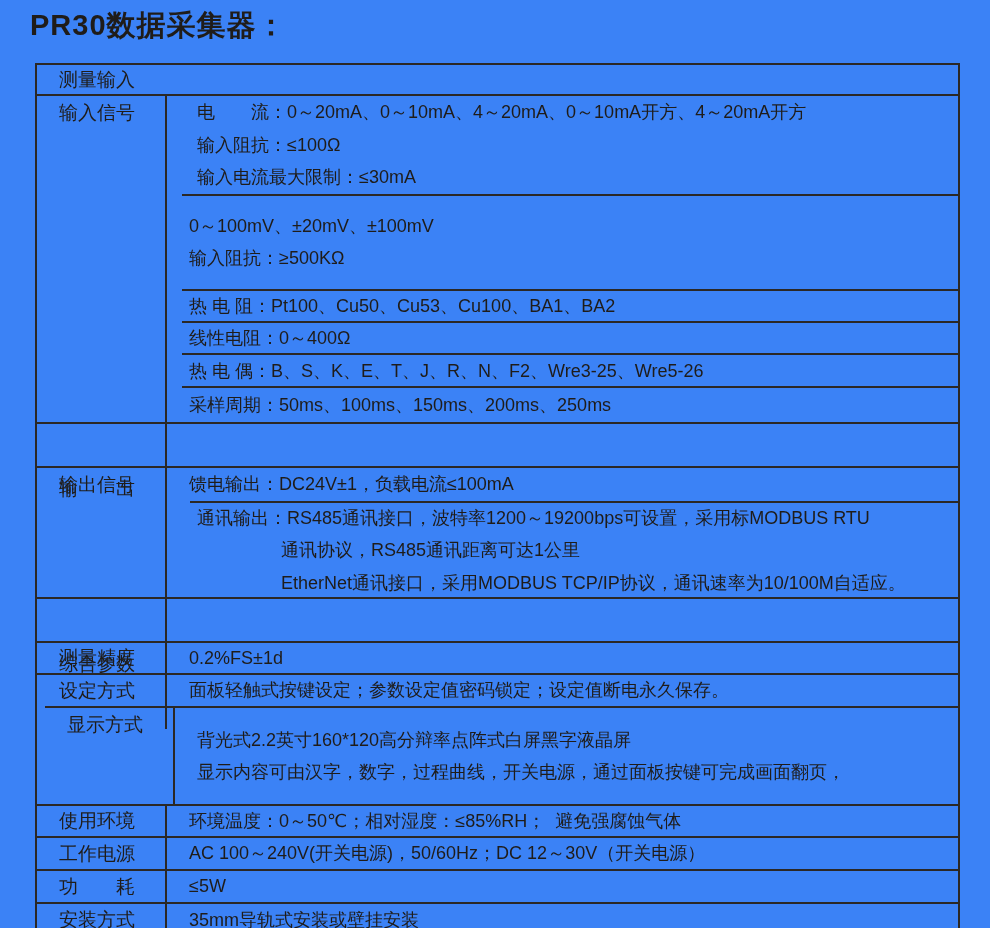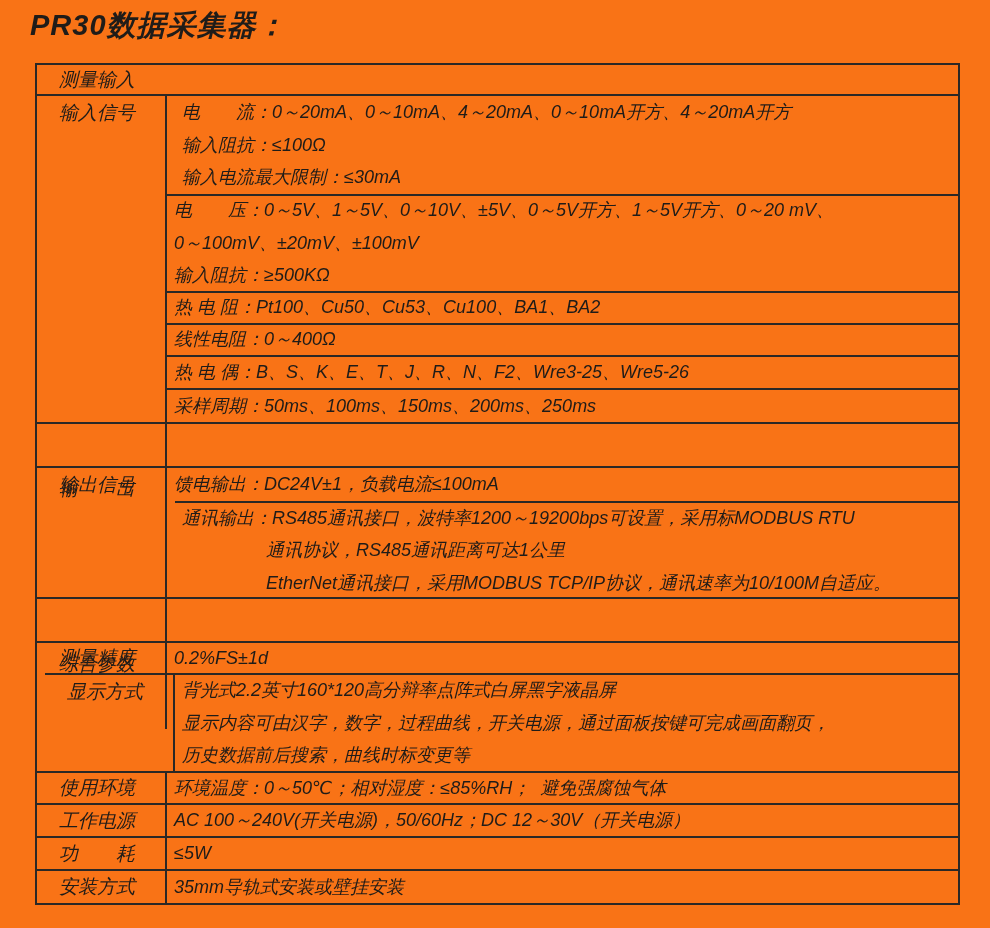--- a/index.html
+++ b/index.html
@@ -5,24 +5,23 @@
   html, body {
     margin: 0;
     padding: 0;
     background: #e9e8e5;
     font-family: "Liberation Sans", "DejaVu Sans", sans-serif;
   }
   .page {
     position: relative;
     width: 990px;
     height: 928px;
-    background: #f97316;
+    background: #3b82f6;
     color: #1f1c19;
     overflow: hidden;
-    font-style: italic;
   }
   .title {
     position: absolute;
     left: 30px;
     top: 6px;
     margin: 0;
     font-size: 29px;
     font-weight: bold;
     letter-spacing: 1px;
     white-space: pre-wrap;
@@ -33,21 +32,21 @@
     top: 63px;
     width: 925px;
     border: 2px solid #2b2826;
     box-sizing: border-box;
     font-size: 18px;
   }
   .row {
     display: flex;
     box-sizing: border-box;
   }
-  .row + .row { border-top: 2px solid #2b2826; }
+  .row + .row { border-top: 2px solid #2b2826; gap: 15px; }
   .label-cell {
     width: 130px;
     flex: 0 0 130px;
     box-sizing: border-box;
     border-right: 2px solid #2b2826;
     padding-left: 22px;
     display: flex;
     flex-direction: column;
     justify-content: center;
     font-size: 19px;
@@ -120,21 +119,20 @@
 
     <div class="row h328">
       <div class="label-cell top">输入信号</div>
       <div class="content-col">
         <div class="sub h98">
           <div class="line">电　　流：0～20mA、0～10mA、4～20mA、0～10mA开方、4～20mA开方</div>
           <div class="line">输入阻抗：≤100Ω</div>
           <div class="line">输入电流最大限制：≤30mA</div>
         </div>
         <div class="sub h97">
-          <div class="line">电　　压：0～5V、1～5V、0～10V、±5V、0～5V开方、1～5V开方、0～20 mV、</div>
           <div class="line">0～100mV、±20mV、±100mV</div>
           <div class="line">输入阻抗：≥500KΩ</div>
         </div>
         <div class="sub h32">
           <div class="line">热 电 阻：Pt100、Cu50、Cu53、Cu100、BA1、BA2</div>
         </div>
         <div class="sub h32">
           <div class="line">线性电阻：0～400Ω</div>
         </div>
         <div class="sub h33">
@@ -170,27 +168,32 @@
       <div class="value-cell"></div>
     </div>
 
     <div class="row h32">
       <div class="label-cell">测量精度</div>
       <div class="value-cell">
         <div class="line">0.2%FS±1d</div>
       </div>
     </div>
 
+    <div class="row h33">
+      <div class="label-cell">设定方式</div>
+      <div class="value-cell">
+        <div class="line">面板轻触式按键设定；参数设定值密码锁定；设定值断电永久保存。</div>
+      </div>
+    </div>
 
     <div class="row h98">
       <div class="label-cell top">显示方式</div>
       <div class="value-cell">
         <div class="line">背光式2.2英寸160*120高分辩率点阵式白屏黑字液晶屏</div>
         <div class="line">显示内容可由汉字，数字，过程曲线，开关电源，通过面板按键可完成画面翻页，</div>
-        <div class="line">历史数据前后搜索，曲线时标变更等</div>
       </div>
     </div>
 
     <div class="row h32">
       <div class="label-cell">使用环境</div>
       <div class="value-cell">
         <div class="line">环境温度：0～50℃；相对湿度：≤85%RH；  避免强腐蚀气体</div>
       </div>
     </div>
 

